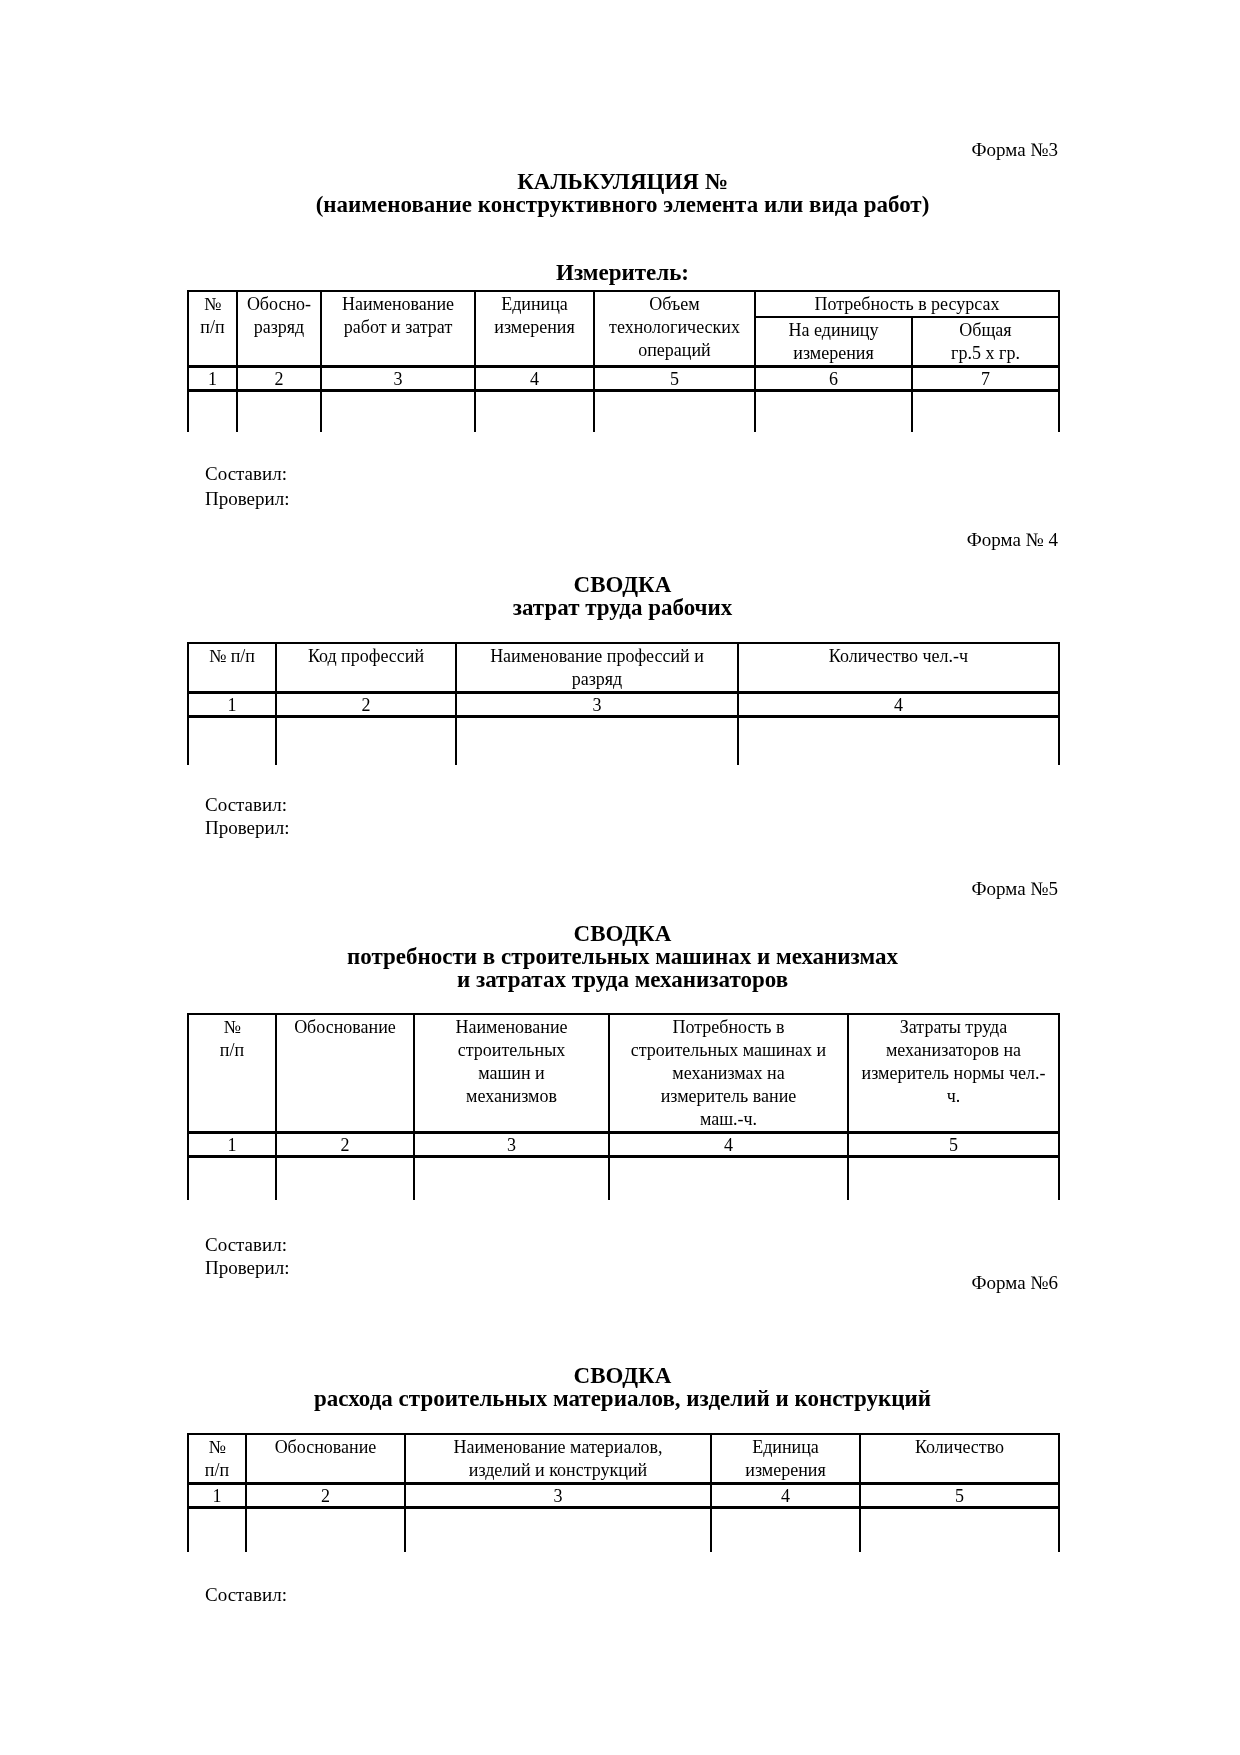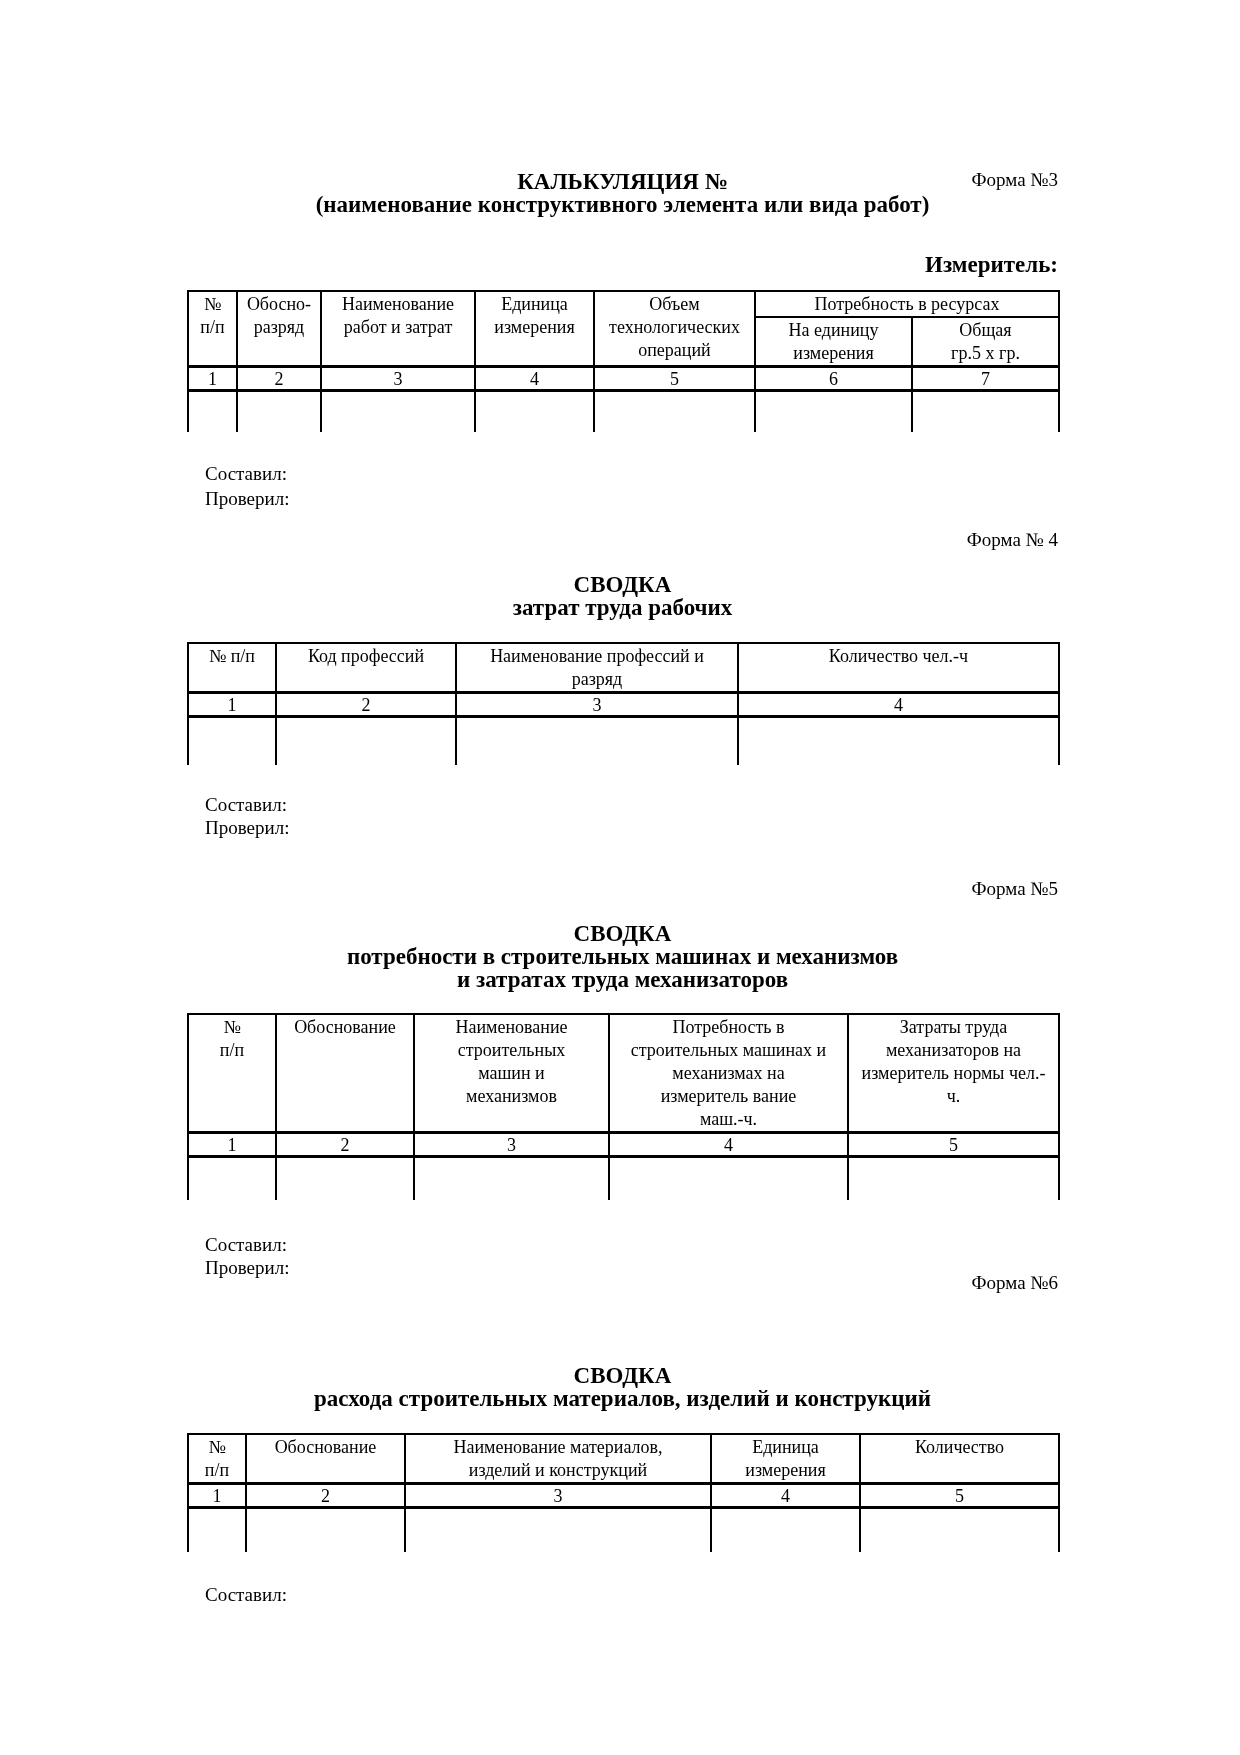--- a/index.html
+++ b/index.html
@@ -39,24 +39,24 @@
     vertical-align:middle;line-height:20px;
     white-space:nowrap;
   }
   table.frm tr.empty td{
     border-top:0;border-bottom:none;
   }
 </style>
 </head>
 <body>
 
-<div class="abs form-label" style="top:139px;margin-top:30px;">Форма №3</div>
+<div class="abs form-label" style="top:139px;">Форма №3</div>
 <div class="abs doc-title" style="top:171px;">КАЛЬКУЛЯЦИЯ №</div>
 <div class="abs doc-title" style="top:194px;">(наименование конструктивного элемента или вида работ)</div>
-<div class="abs doc-title" style="top:254px;text-align:right;">Измеритель:</div>
+<div class="abs doc-title" style="top:262px;">Измеритель:</div>
 
 <table class="frm" style="top:290px;">
   <colgroup>
     <col style="width:49px">
       <col style="width:84px">
       <col style="width:154px">
     <col style="width:119px">
       <col style="width:161px">
       <col style="width:157px">
       <col style="width:147px">
@@ -138,21 +138,21 @@
         <td></td>
   </tr>
 </tbody>
   </table>
 
 <div class="abs sig" style="top:786px;">Составил:</div>
 <div class="abs sig" style="top:809px;">Проверил:</div>
 
 <div class="abs form-label" style="top:878px;">Форма №5</div>
 <div class="abs doc-title" style="top:923px;">СВОДКА</div>
-<div class="abs doc-title" style="top:946px;">потребности в строительных машинах и механизмов</div>
+<div class="abs doc-title" style="top:946px;">потребности в строительных машинах и механизмах</div>
 <div class="abs doc-title" style="top:969px;">и затратах труда механизаторов</div>
 
 <table class="frm" style="top:1013px;">
   <colgroup>
     <col style="width:88px">
       <col style="width:138px">
       <col style="width:195px">
     <col style="width:239px">
       <col style="width:211px">
   </colgroup>

